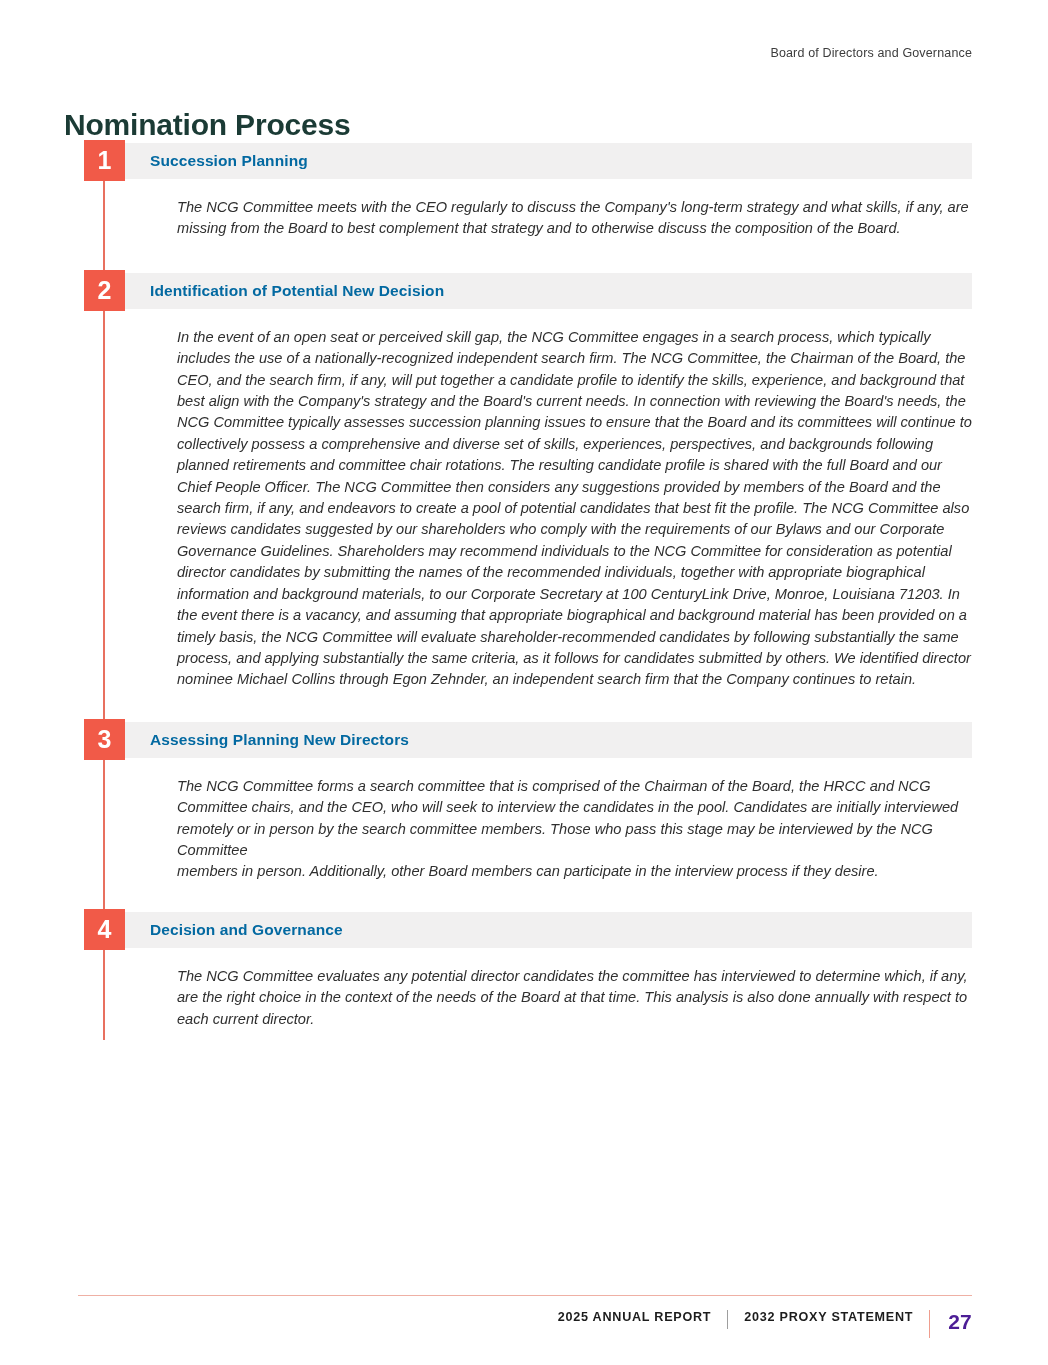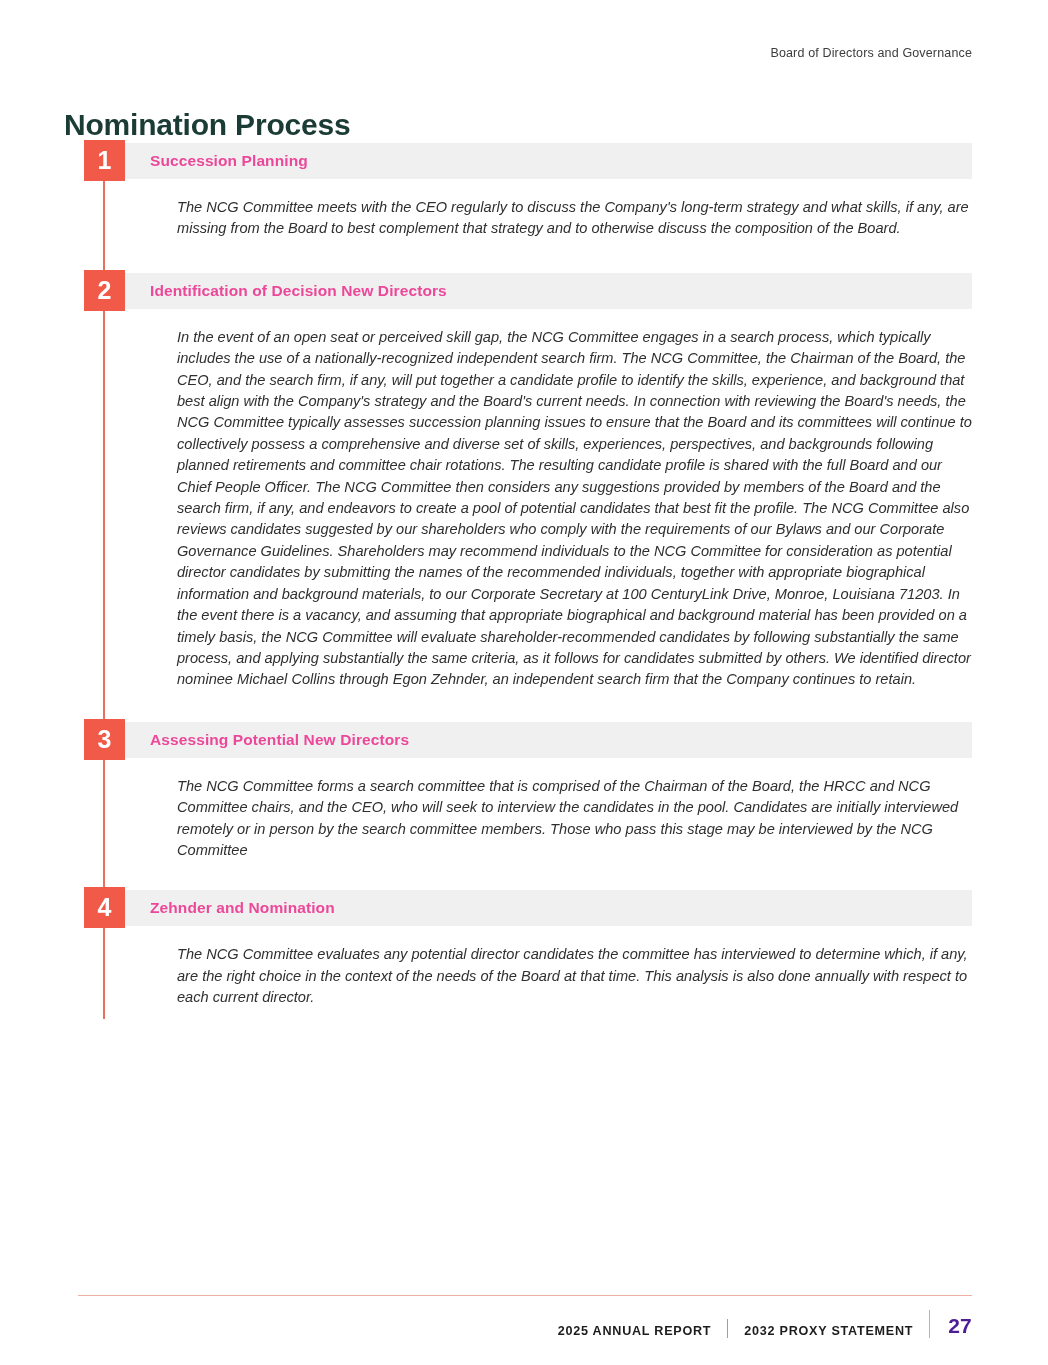--- a/index.html
+++ b/index.html
@@ -91,21 +91,21 @@
   }
 
   .step-title {
     position: absolute;
     left: 72px;
     top: 0;
     height: 41px;
     line-height: 41px;
     font-size: 15.5px;
     font-weight: bold;
-    color: #ec4899;
+    color: #0369a1;
     letter-spacing: 0.1px;
     z-index: 2;
   }
 
   
   .step-body {
     position: relative;
     padding: 16px 0 0 72px;
     border-left: 2px solid #e8705f;
     margin-left: 25px;
@@ -137,21 +137,21 @@
     bottom: 69px;
     height: 1px;
     background: #efb0a4;
   }
 
   .footer {
     position: absolute;
     right: 76px;
     bottom: 27px;
     display: flex;
-    align-items: flex-end;
+    align-items: flex-start;
     white-space: nowrap;
     margin-top: 44px;
   }
 
   .footer-item {
     font-size: 12.6px;
     font-weight: bold;
     color: #1c1c1c;
     letter-spacing: 0.75px;
   }
@@ -196,43 +196,44 @@
       </div>
       <div class="step-body">
         <p>The NCG Committee meets with the CEO regularly to discuss the Company's long-term strategy and what skills, if any, are missing from the Board to best complement that strategy and to otherwise discuss the composition of the Board.</p>
       </div>
     </div>
 
     <div class="step step-2">
       <div class="step-head">
         <div class="step-bar"></div>
         <div class="step-badge">2</div>
-        <div class="step-title">Identification of Decision New Directors</div>
+        <div class="step-title">Identification of Potential New Decision</div>
       </div>
       <div class="step-body">
         <p>In the event of an open seat or perceived skill gap, the NCG Committee engages in a search process, which typically includes the use of a nationally-recognized independent search firm. The NCG Committee, the Chairman of the Board, the CEO, and the search firm, if any, will put together a candidate profile to identify the skills, experience, and background that best align with the Company's strategy and the Board's current needs. In connection with reviewing the Board's needs, the NCG Committee typically assesses succession planning issues to ensure that the Board and its committees will continue to collectively possess a comprehensive and diverse set of skills, experiences, perspectives, and backgrounds following planned retirements and committee chair rotations. The resulting candidate profile is shared with the full Board and our Chief People Officer. The NCG Committee then considers any suggestions provided by members of the Board and the search firm, if any, and endeavors to create a pool of potential candidates that best fit the profile. The NCG Committee also reviews candidates suggested by our shareholders who comply with the requirements of our Bylaws and our Corporate Governance Guidelines. Shareholders may recommend individuals to the NCG Committee for consideration as potential director candidates by submitting the names of the recommended individuals, together with appropriate biographical information and background materials, to our Corporate Secretary at 100 CenturyLink Drive, Monroe, Louisiana 71203. In the event there is a vacancy, and assuming that appropriate biographical and background material has been provided on a timely basis, the NCG Committee will evaluate shareholder-recommended candidates by following substantially the same process, and applying substantially the same criteria, as it follows for candidates submitted by others. We identified director nominee Michael Collins through Egon Zehnder, an independent search firm that the Company continues to retain.</p>
       </div>
     </div>
 
     <div class="step step-3">
       <div class="step-head">
         <div class="step-bar"></div>
         <div class="step-badge">3</div>
-        <div class="step-title">Assessing Potential New Directors</div>
+        <div class="step-title">Assessing Planning New Directors</div>
       </div>
       <div class="step-body">
         <p>The NCG Committee forms a search committee that is comprised of the Chairman of the Board, the HRCC and NCG Committee chairs, and the CEO, who will seek to interview the candidates in the pool. Candidates are initially interviewed remotely or in person by the search committee members. Those who pass this stage may be interviewed by the NCG Committee</p>
+        <p>members in person. Additionally, other Board members can participate in the interview process if they desire.</p>
       </div>
     </div>
 
     <div class="step step-4 last">
       <div class="step-head">
         <div class="step-bar"></div>
         <div class="step-badge">4</div>
-        <div class="step-title">Zehnder and Nomination</div>
+        <div class="step-title">Decision and Governance</div>
       </div>
       <div class="step-body">
         <p>The NCG Committee evaluates any potential director candidates the committee has interviewed to determine which, if any, are the right choice in the context of the needs of the Board at that time. This analysis is also done annually with respect to each current director.</p>
       </div>
     </div>
 
   </div>
 
   <div class="footer-rule"></div>
 

